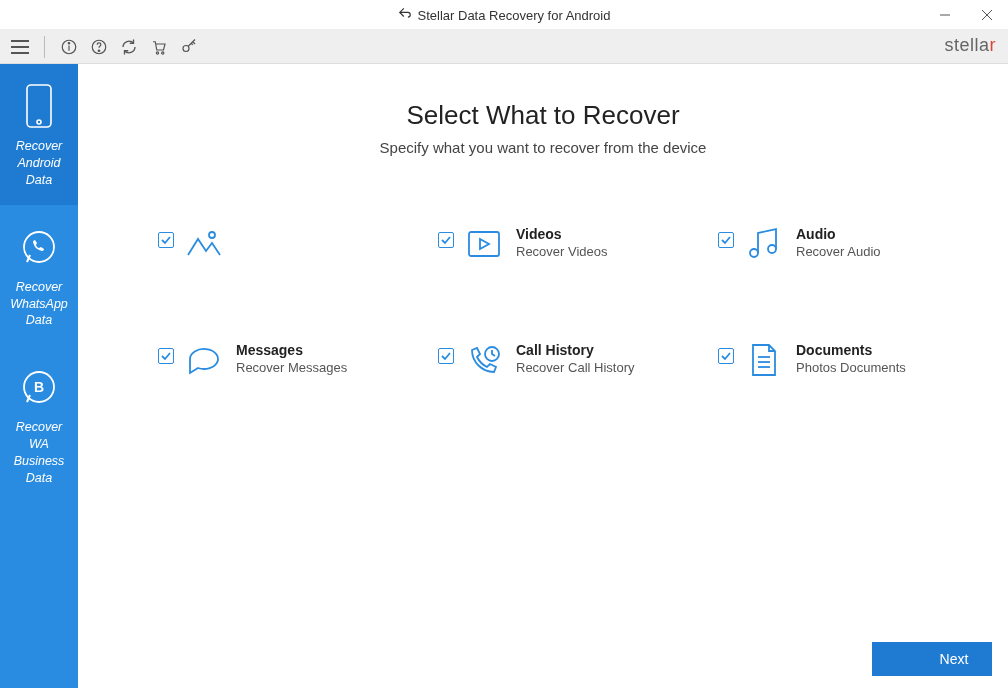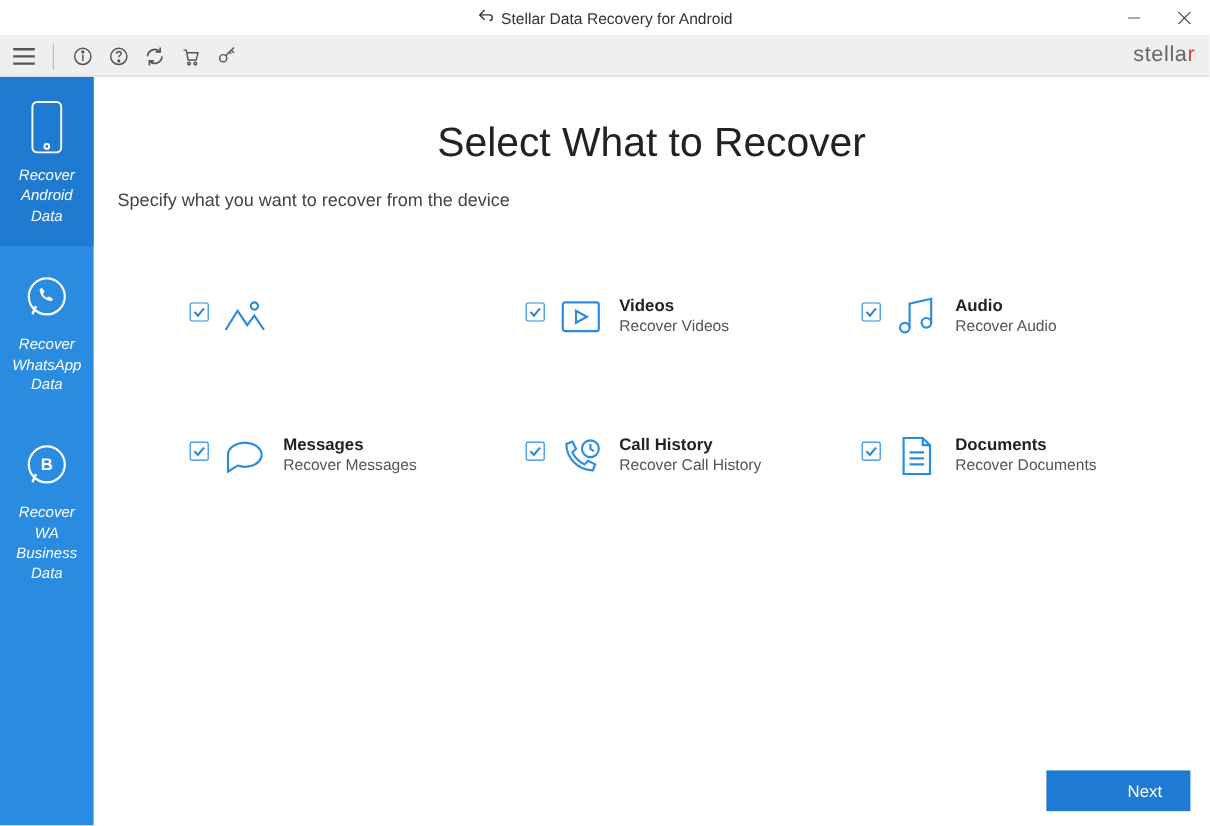--- a/index.html
+++ b/index.html
@@ -24,22 +24,22 @@
   .sidebar {
     width: 128px; background: #2a8ce0; color:#fff; display:flex; flex-direction:column;
   }
   .side-item {
     flex: 0 0 auto; padding: 18px 4px 16px; text-align:center; cursor:pointer;
   }
   .side-item.active { background:#1f7bd1; }
   .side-item .icon-wrap { height:48px; display:flex; align-items:center; justify-content:center; }
   .side-item .label { font-size:12.5px; line-height:1.35; margin-top:8px;font-style:italic; }
   .main { flex:1; position:relative; padding: 36px 20px 0; }
-  .main h1 { text-align:center; font-size:34px; font-weight:400; color:#222; }
-  .main .subtitle { font-size:15px; color:#444; margin-top:20px; }
+  .main h1 { text-align:center; font-size:26px; font-weight:400; color:#222; }
+  .main .subtitle { text-align:center; font-size:15px; color:#444; margin-top:8px; }
   .grid {
     margin-top: 70px; margin-left:60px;
     display:grid; grid-template-columns: repeat(3, 270px); row-gap: 80px; column-gap: 10px;
   }
   .opt { display:flex; align-items:flex-start; gap:8px; }
   .chk {
     width:16px; height:16px; border:1.5px solid #2a8ce0; border-radius:2px;
     display:flex; align-items:center; justify-content:center; margin-top:6px; cursor:pointer;
     flex-shrink:0;
   }
@@ -271,21 +271,21 @@
           <svg width="30" height="34" viewBox="0 0 30 34" fill="none" stroke="#2a8ce0" stroke-width="1.8">
               <path d="M4 2 H20 L26 8 V32 H4 Z"></path>
               <polyline points="20,2 20,8 26,8"></polyline>
               <line x1="9" y1="14" x2="21" y2="14"></line>
               <line x1="9" y1="19" x2="21" y2="19"></line>
               <line x1="9" y1="24" x2="21" y2="24"></line>
             </svg>
         </div>
         <div class="txt">
             <div class="t1">Documents</div>
-            <div class="t2">Recover Documents</div>
+            <div class="t2">Photos Documents</div>
           </div>
       </div>
 
     </div>
 
     <button class="next-btn">Next</button>
   </div>
 </div>
 
 </body></html>

